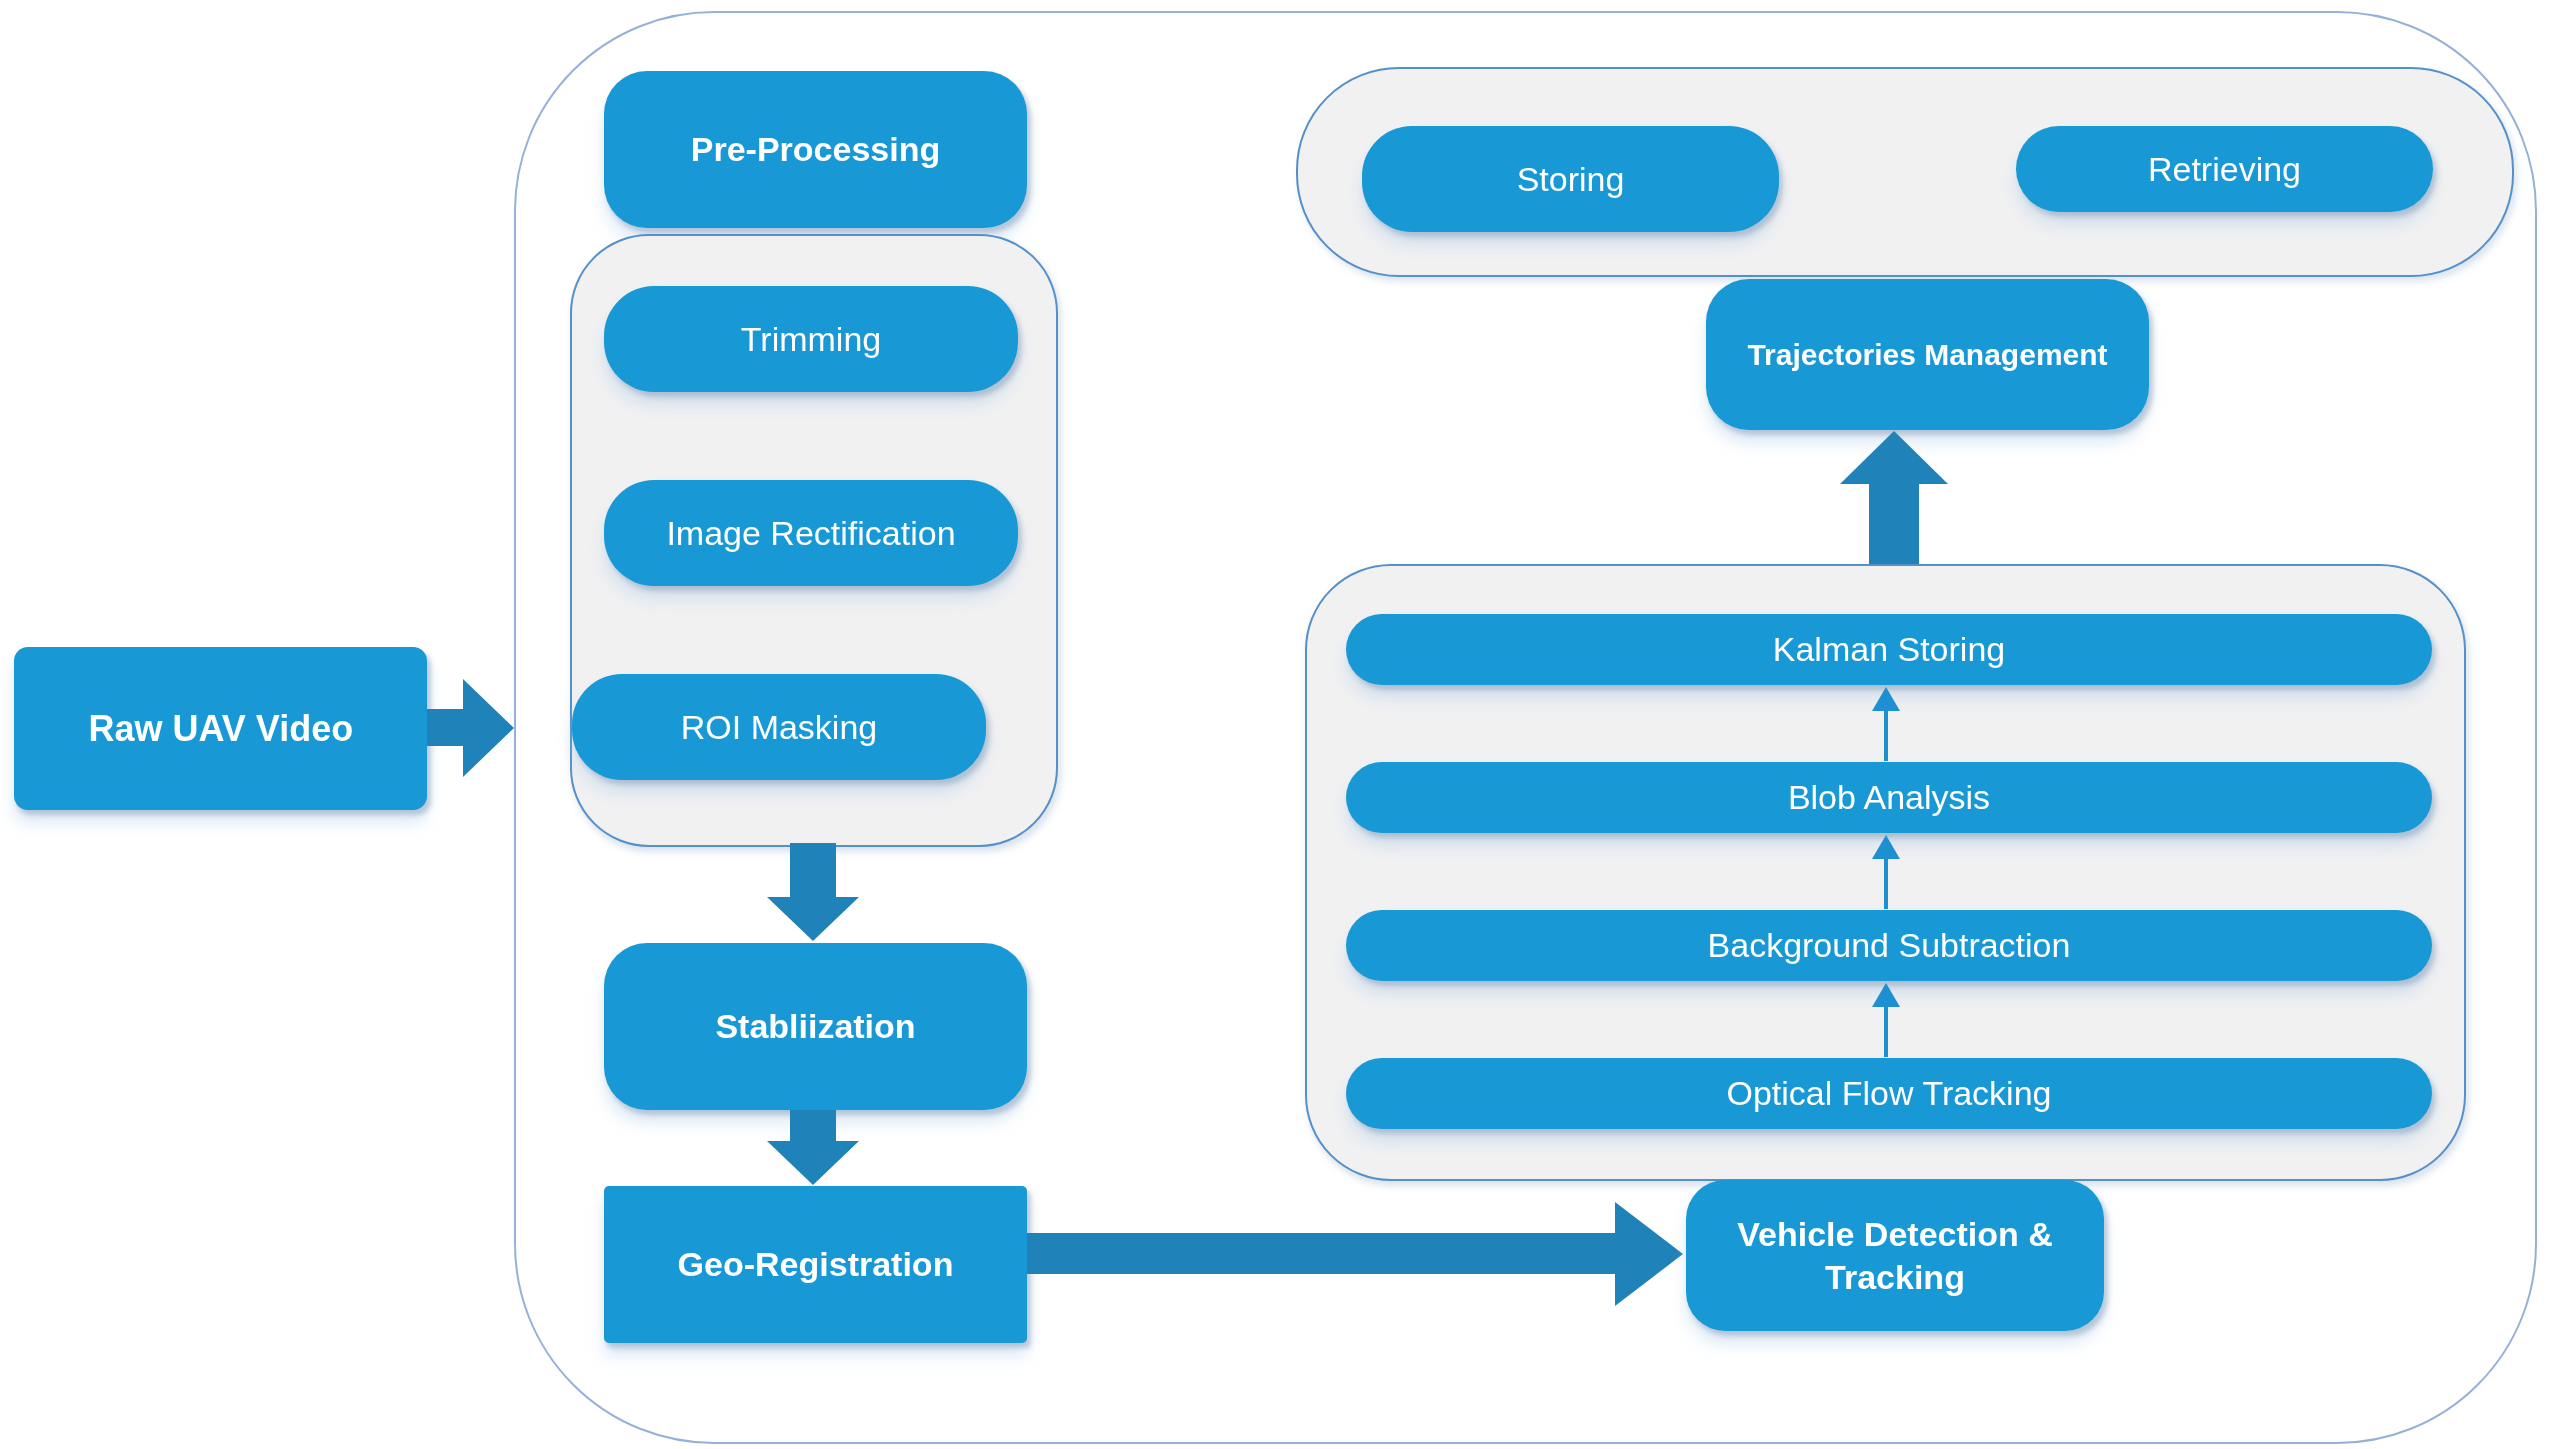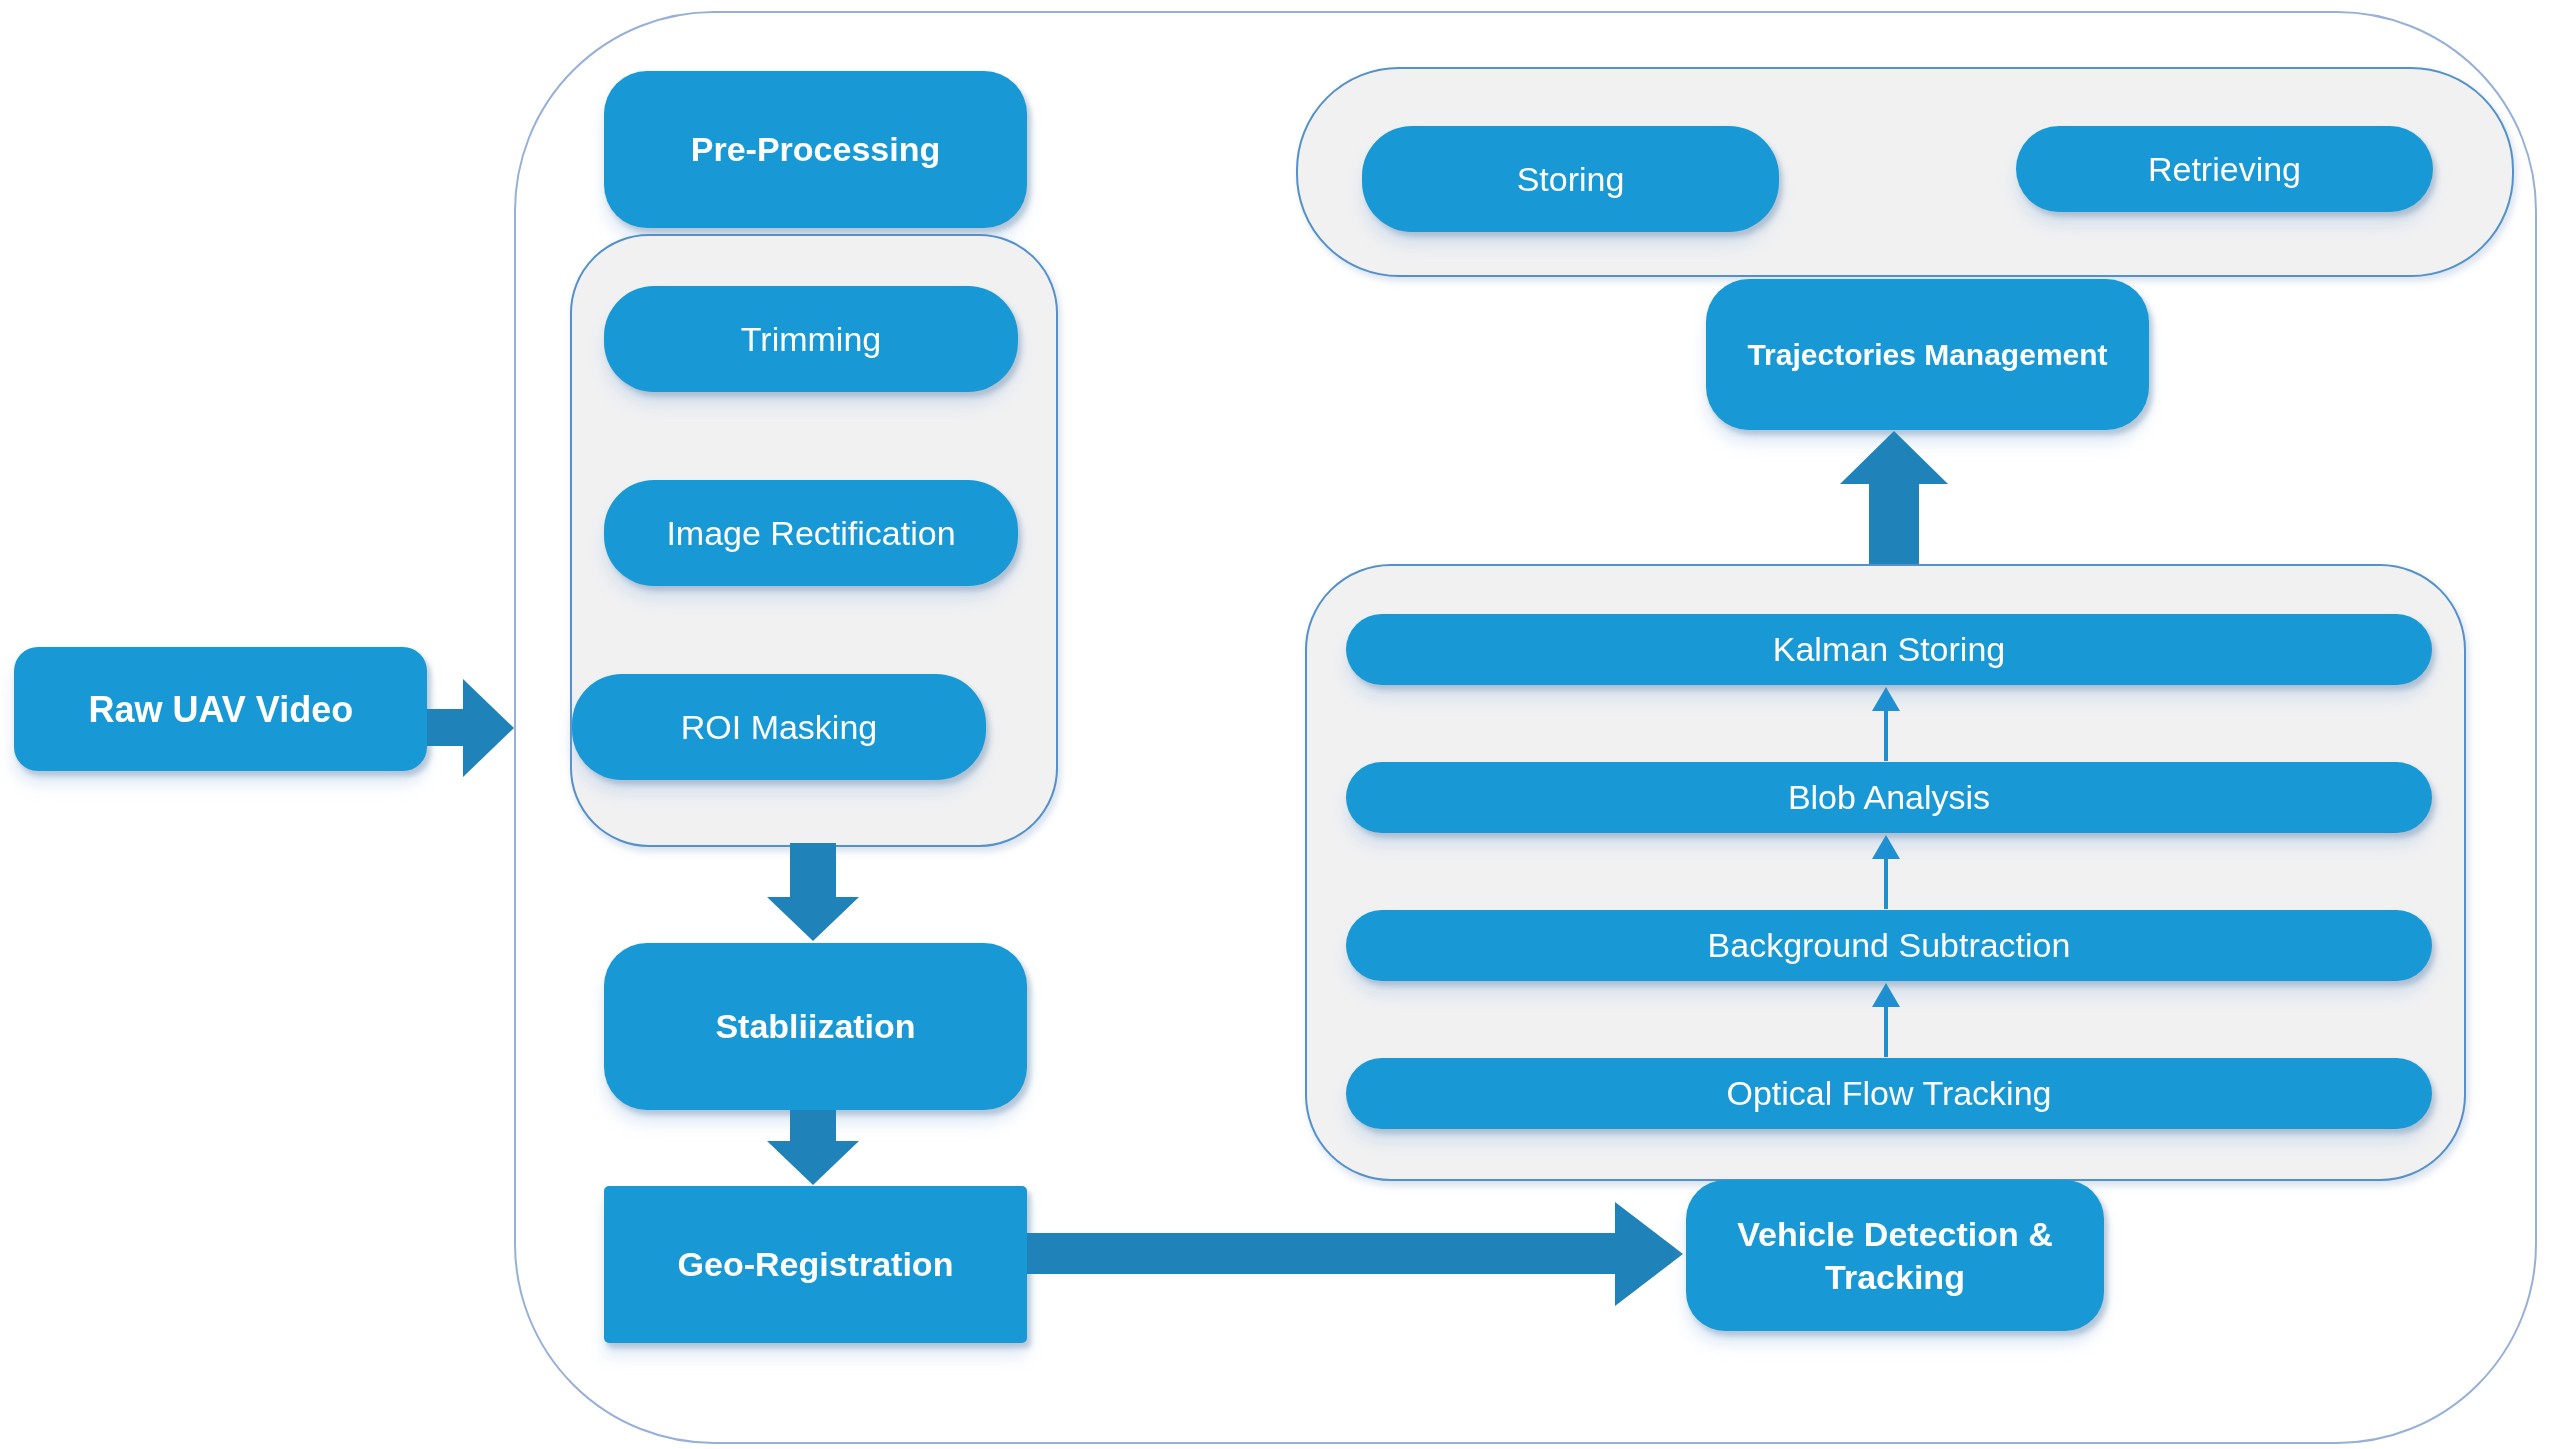--- a/index.html
+++ b/index.html
@@ -50,21 +50,21 @@
     border-left:14.3px solid transparent;border-right:14.3px solid transparent;
     border-bottom:24px solid var(--thin-arrow);}
 </style>
 </head>
 <body>
 
 <div id="canvas">
 
   <div class="outer" style="left:514px;top:11.4px;width:2019px;height:1429px;"></div>
 
-  <div class="node bold" style="left:14.3px;top:647px;width:413px;height:124px;border-radius:24px;font-size:36px;">
+  <div class="node bold" style="left:14.3px;top:647px;width:413px;height:163px;border-radius:14px;font-size:36px;">
     <span>Raw UAV Video</span>
   </div>
 
   <div class="arrow" style="left:427px;top:679px;width:87px;height:97px;">
     <div class="shaft" style="left:0;top:30px;width:39px;height:37px;"></div>
     <div class="head head-right" style="left:36px;top:0;"></div>
   </div>
 
   <div class="node bold" style="left:604px;top:71px;width:423px;height:157px;border-radius:43px;">
     <span>Pre-Processing</span>

